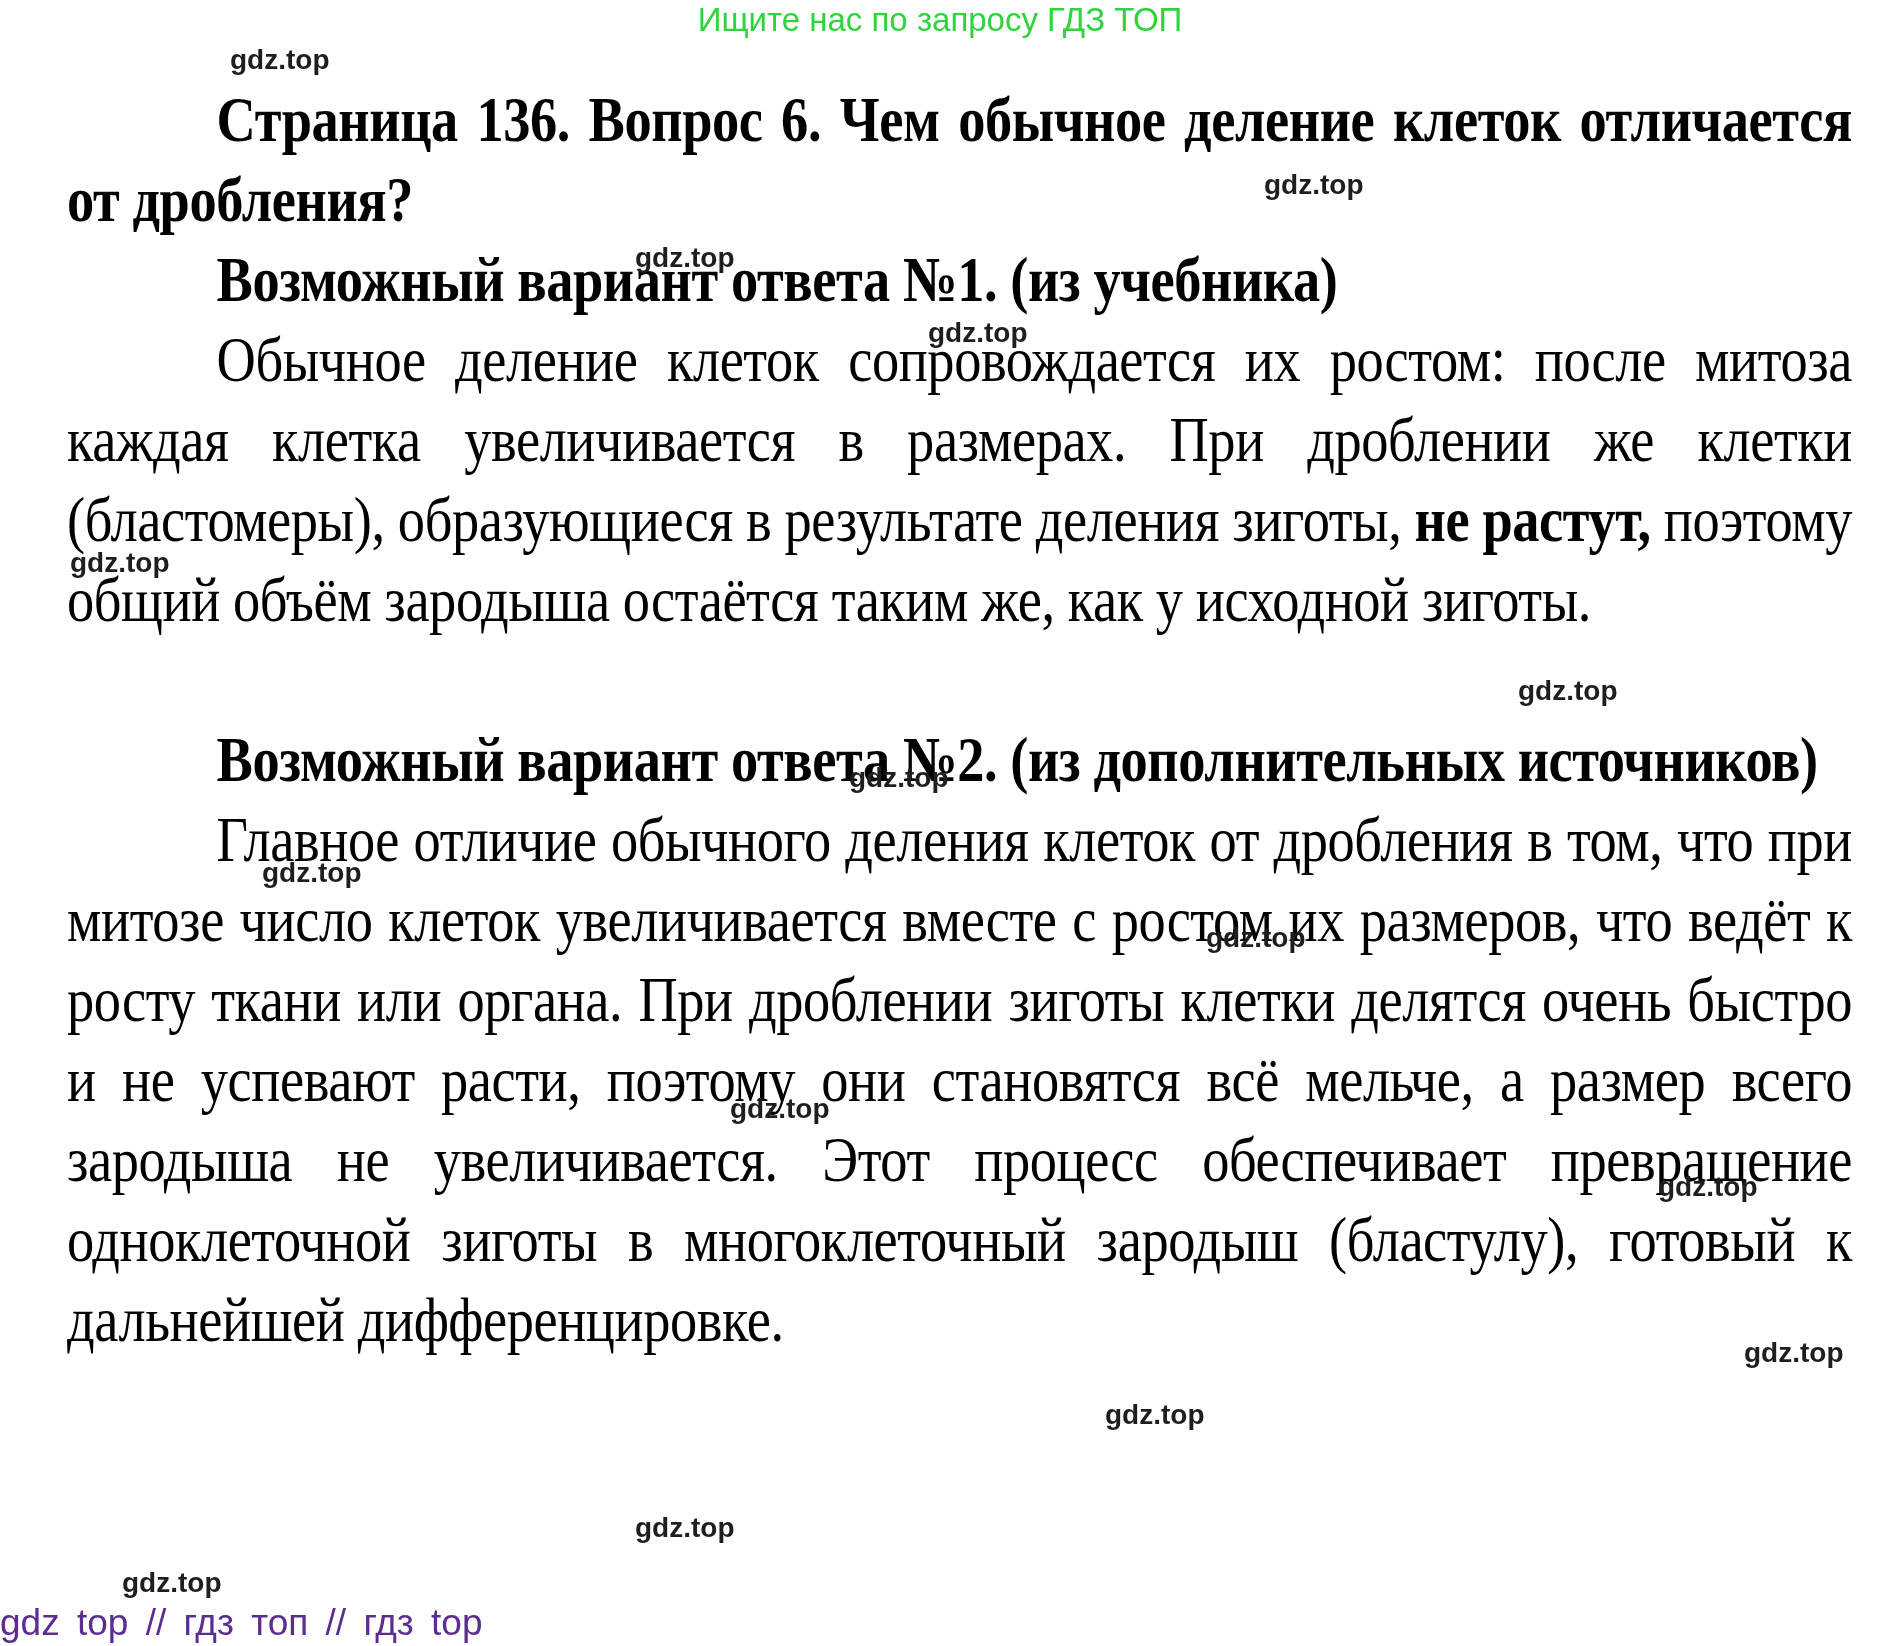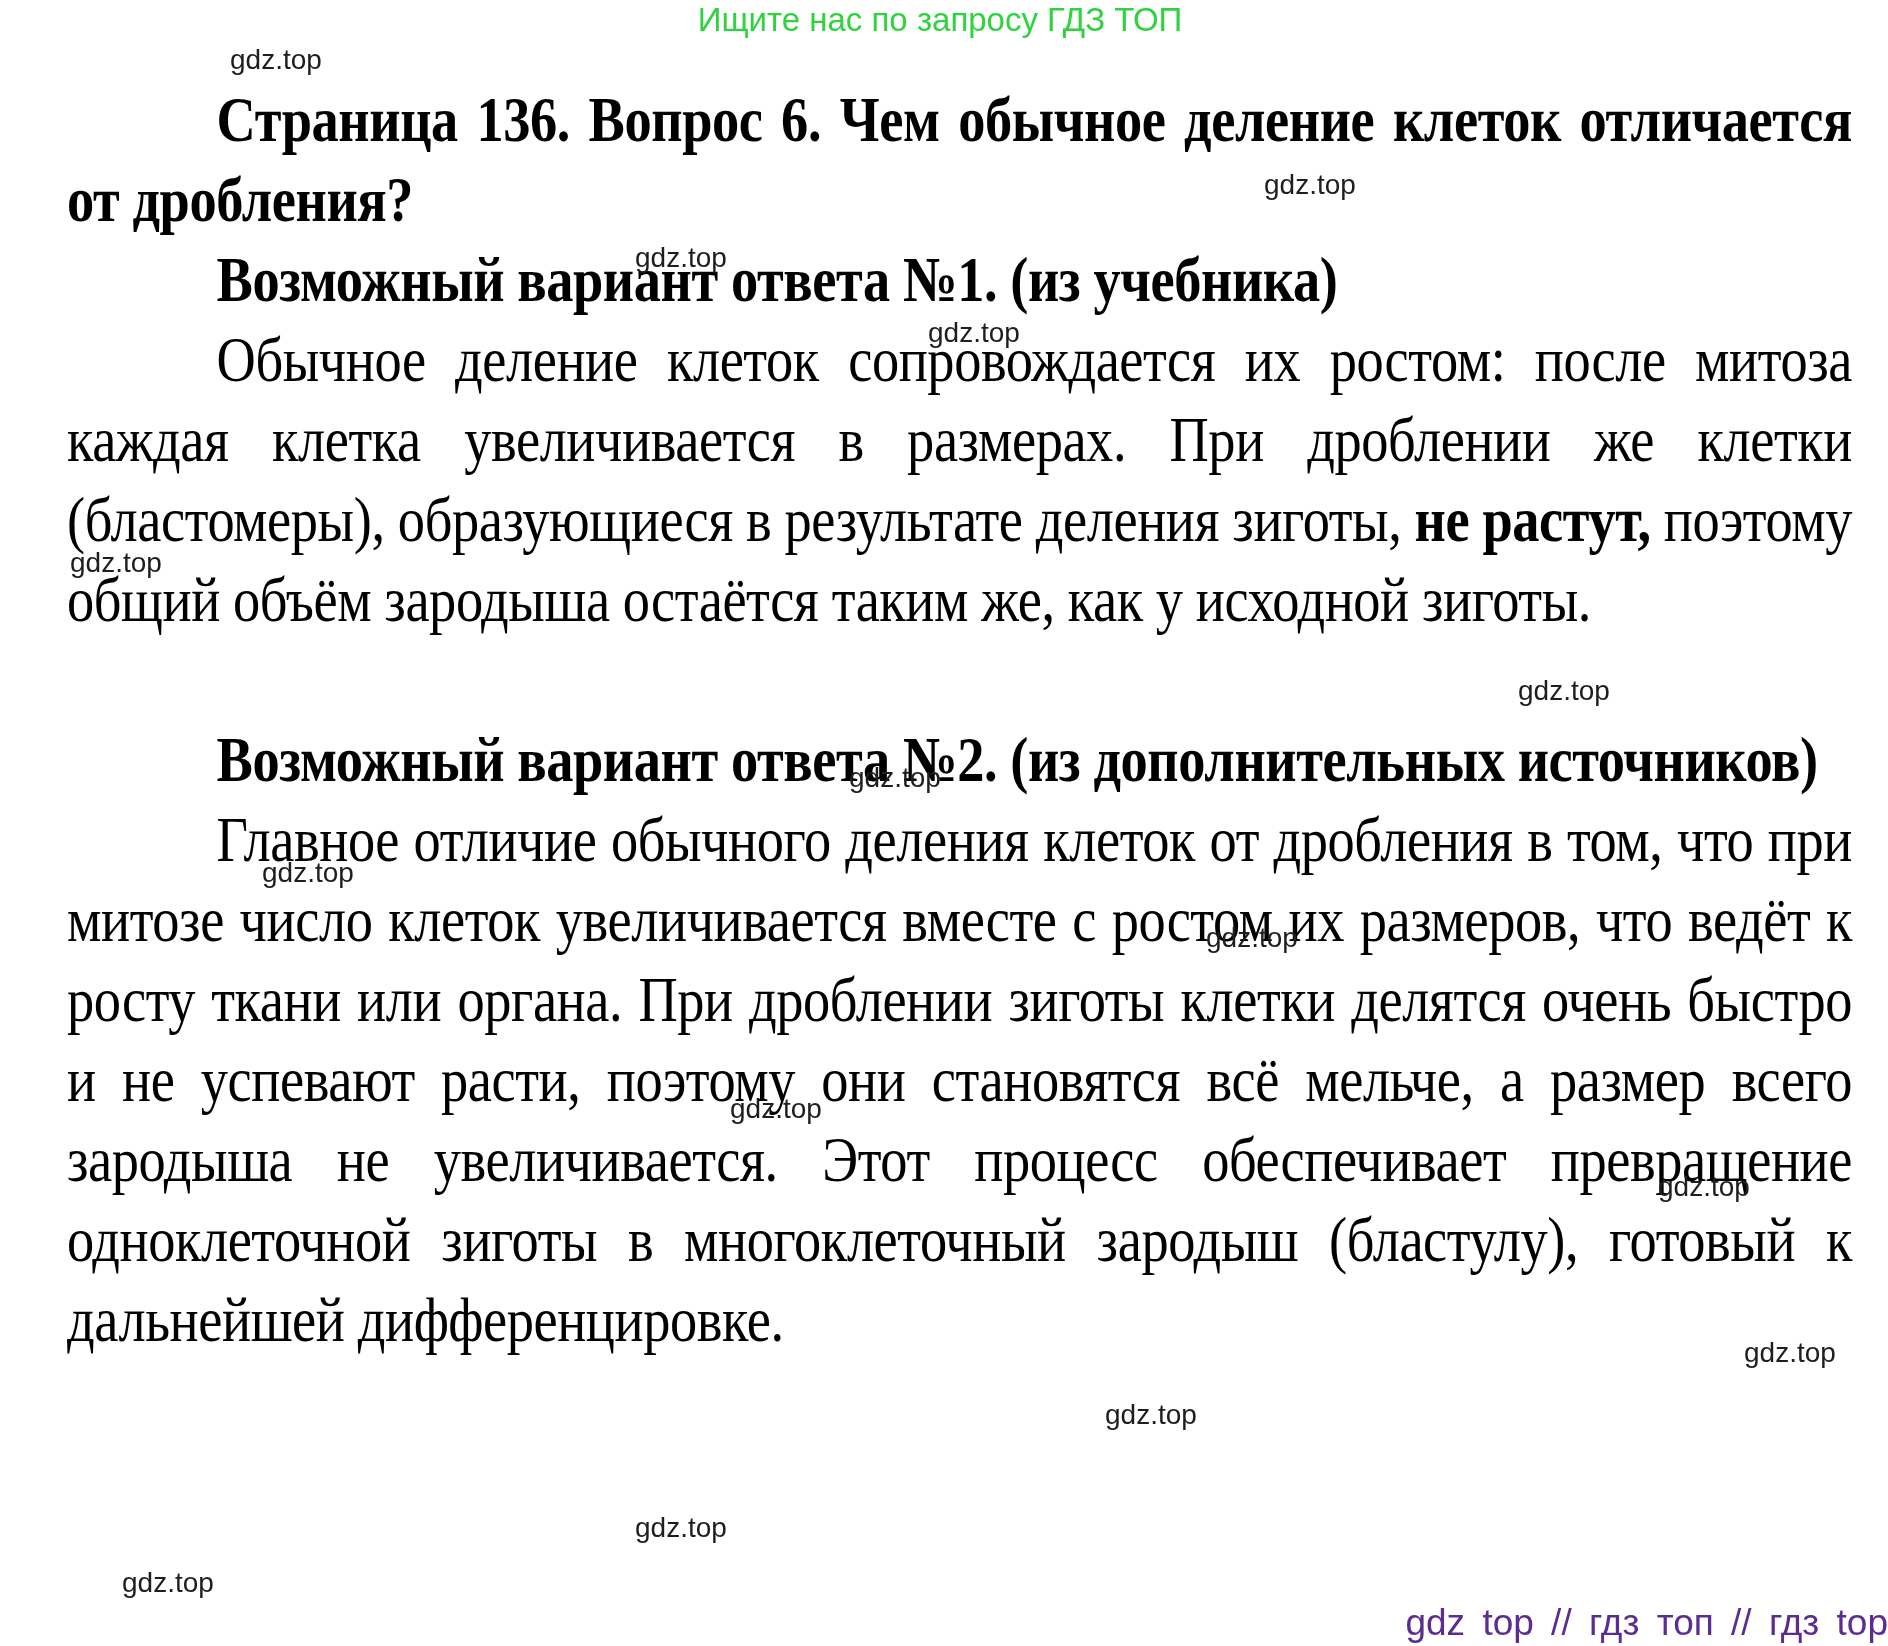--- a/index.html
+++ b/index.html
@@ -46,27 +46,28 @@
   .gap-above { margin-top: 80px; }
 
   
   .wm {
     position: absolute;
     font-family: "Liberation Sans", "DejaVu Sans", sans-serif;
     font-size: 28px;
     line-height: 30px;
     color: #1e1e1e;
     white-space: nowrap;
+    font-weight: bold;
   }
 
   
   .footer {
     position: absolute;
     top: 1602px; left: 0; right: 0;
-    text-align: right;
+    text-align: left;
     font-family: "Liberation Sans", "DejaVu Sans", sans-serif;
     font-size: 37px;
     line-height: 42px;
     color: #5c2d91;
     word-spacing: 7px;
   }
 </style>
 </head>
 <body>
 

